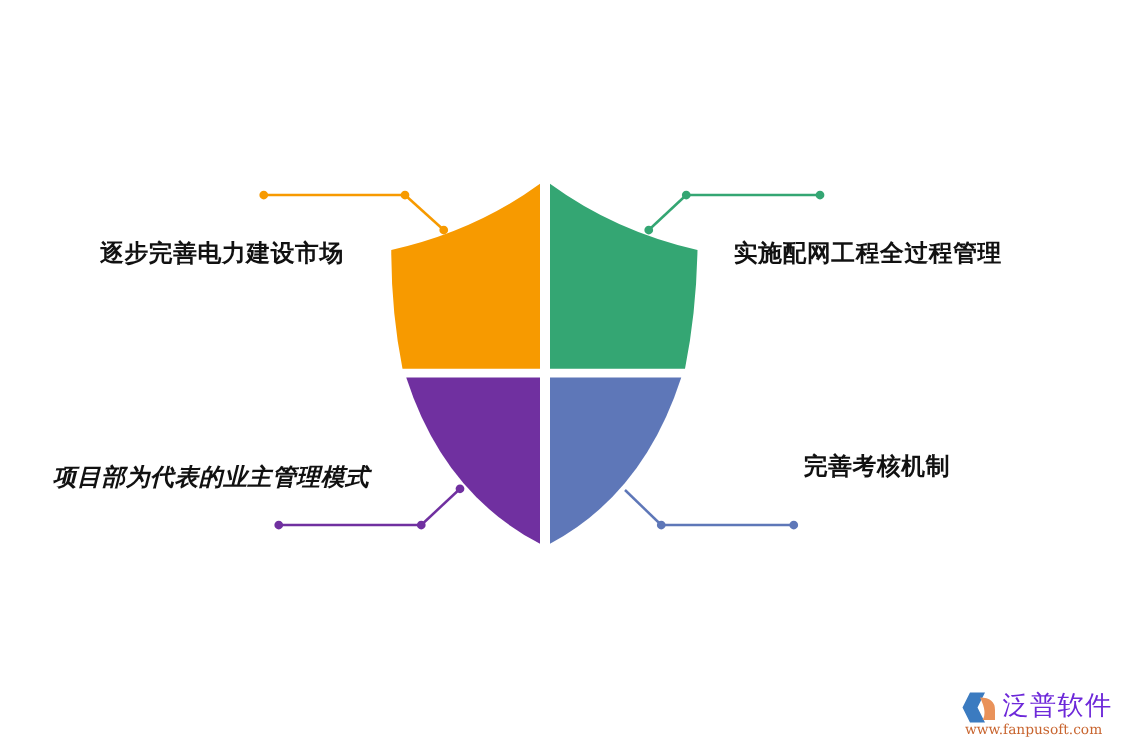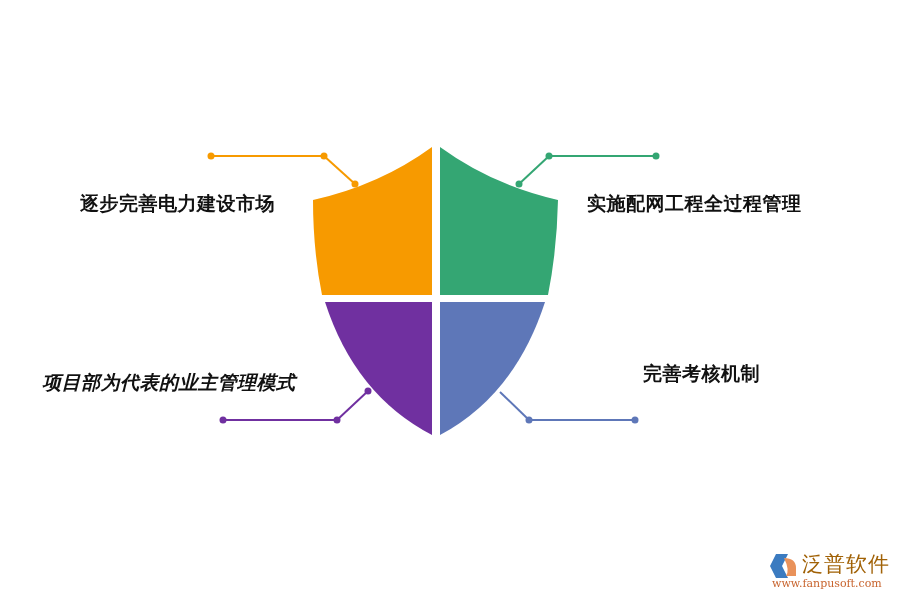--- a/index.html
+++ b/index.html
@@ -2,21 +2,21 @@
 <html><head>
 <meta charset="utf-8">
 <style>
   html, body { margin:0; padding:0; background:#ffffff; }
   body { width:900px; height:600px; position:relative; overflow:hidden;
          font-family:"DejaVu Sans", "Liberation Sans", sans-serif; }
   #diagram { position:absolute; left:0; top:0; }
   .label { position:absolute; font-size:19px; font-weight:bold; color:#111111;
            white-space:nowrap; line-height:24px; letter-spacing:0.5px; }
   #logo { position:absolute; left:768px; top:550px; width:125px; height:45px; }
-  #logo .brand { position:absolute; left:34px; top:0px; font-size:21px; color:#a16207;
+  #logo .brand { position:absolute; left:34px; top:0px; font-size:21px; color:#6d28d9;
                  letter-spacing:1px; white-space:nowrap; font-family:Liberation Sans, sans-serif; }
   #logo .url { position:absolute; left:4px; top:27px; font-size:11px; color:#c8642e;
                font-family:"DejaVu Serif", "Liberation Serif", serif; white-space:nowrap; }
 </style>
 </head>
 <body>
 
 <svg id="diagram" width="900" height="600" viewBox="0 0 900 600">
 
   <path d="M432,147 L432,295 L322,295 Q313,250 313,200 Q380,185 432,147 Z" fill="#F79A00"></path>

